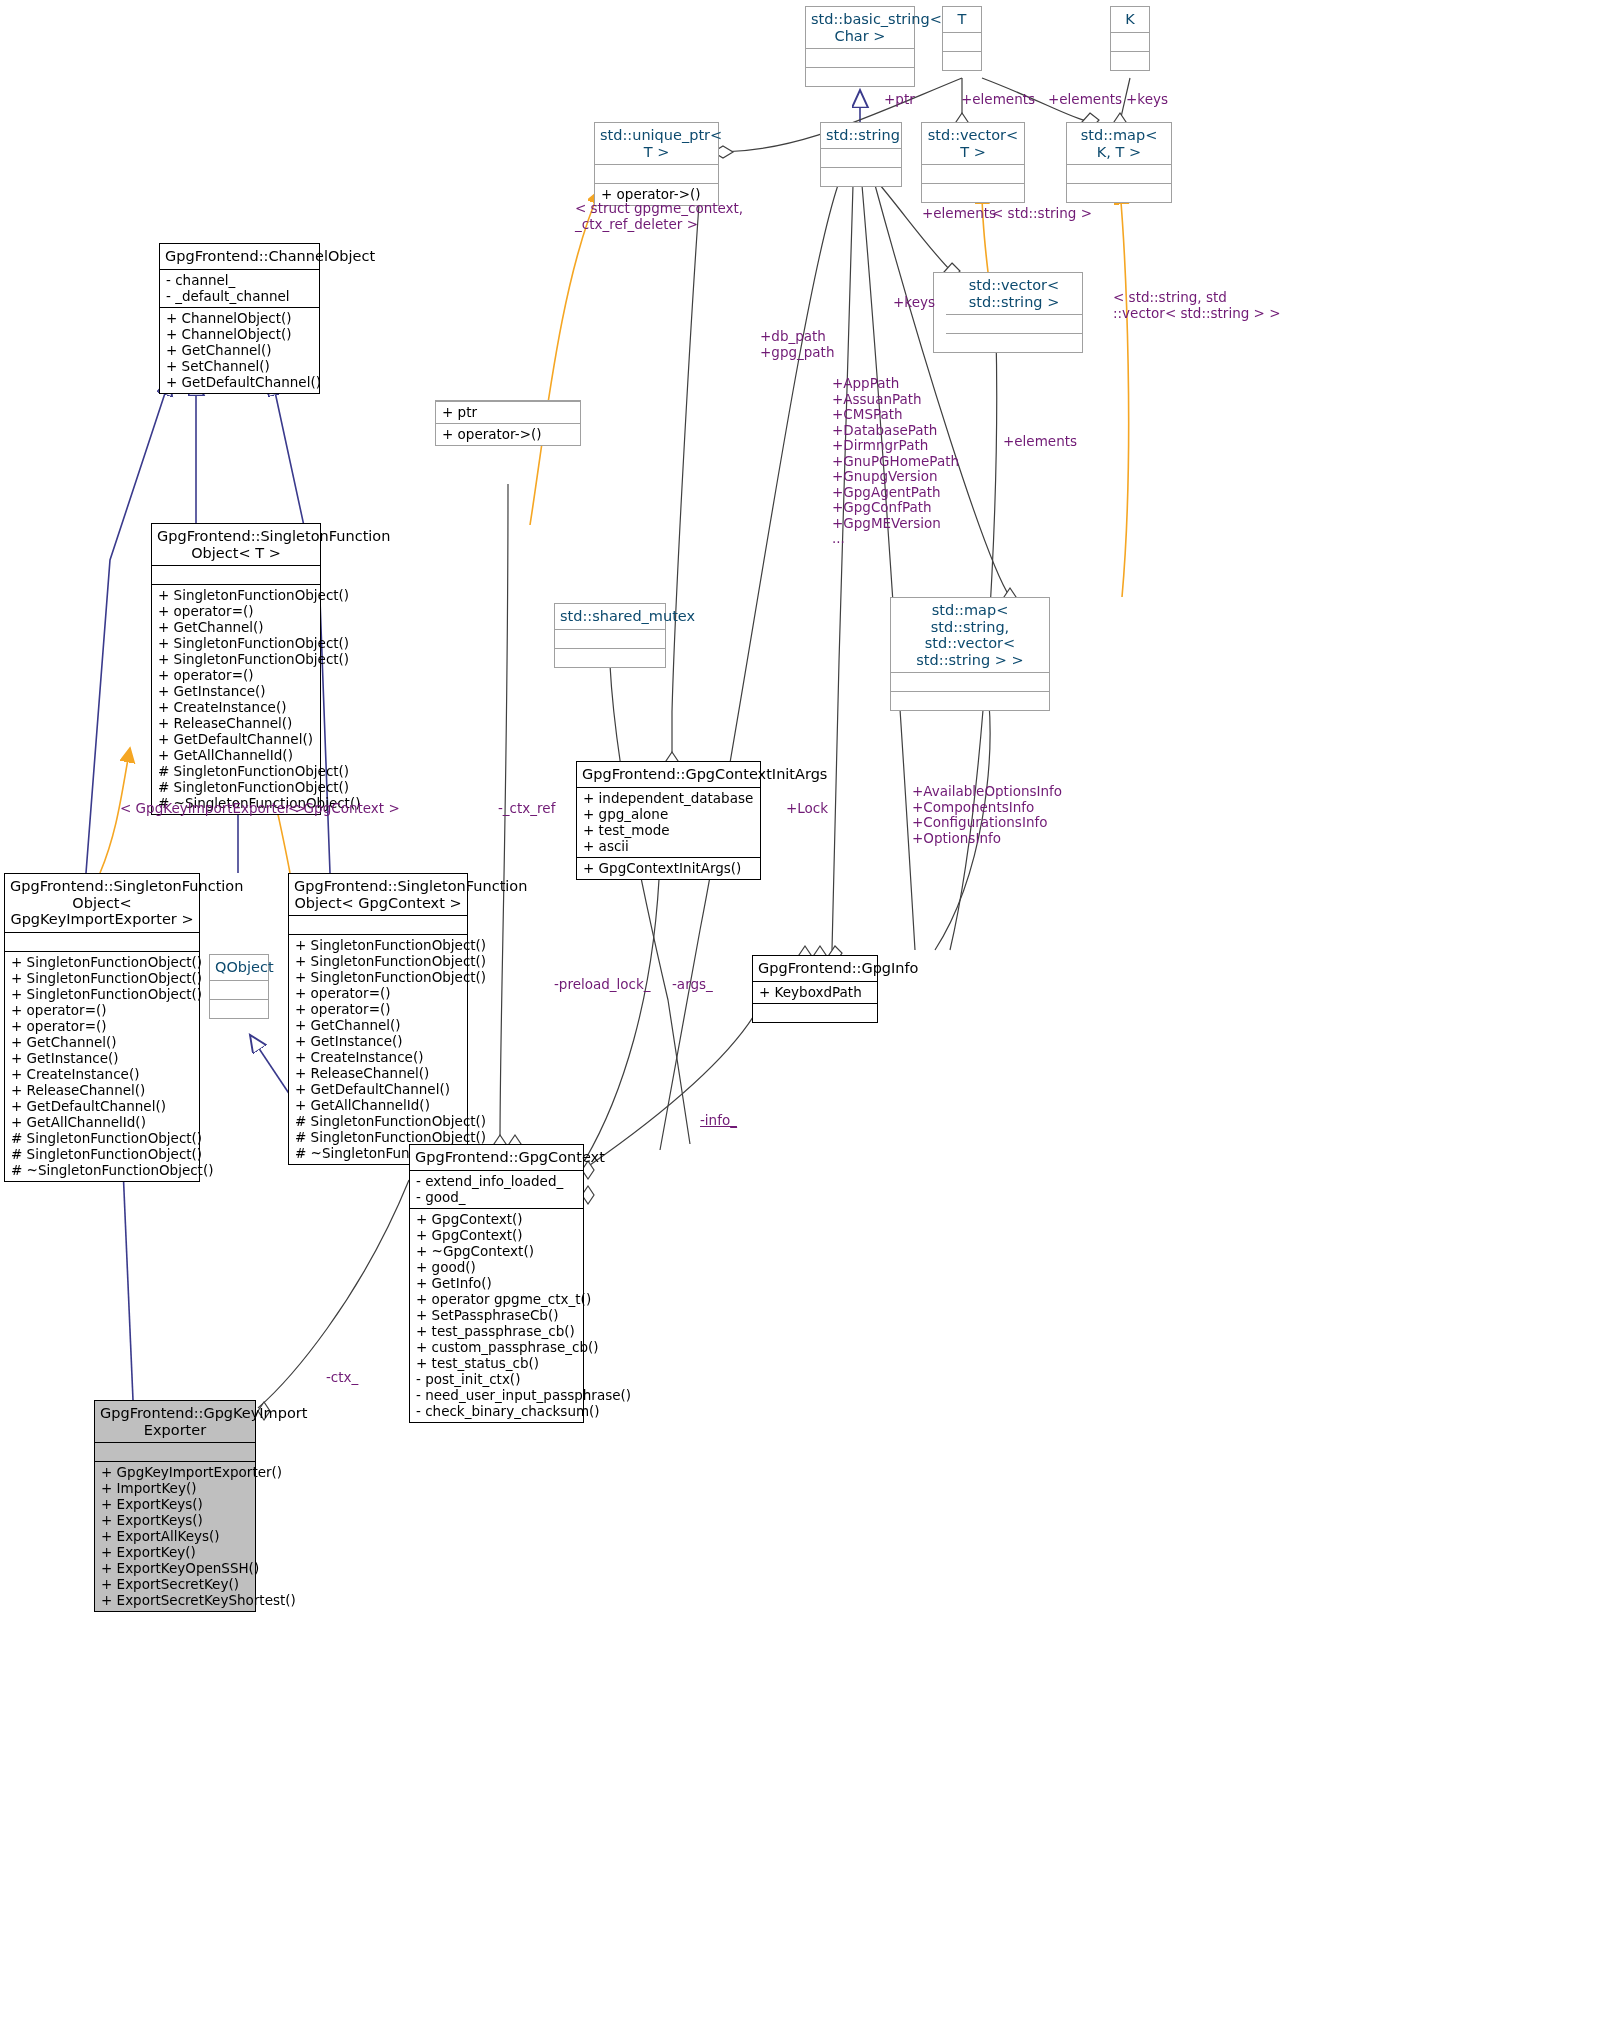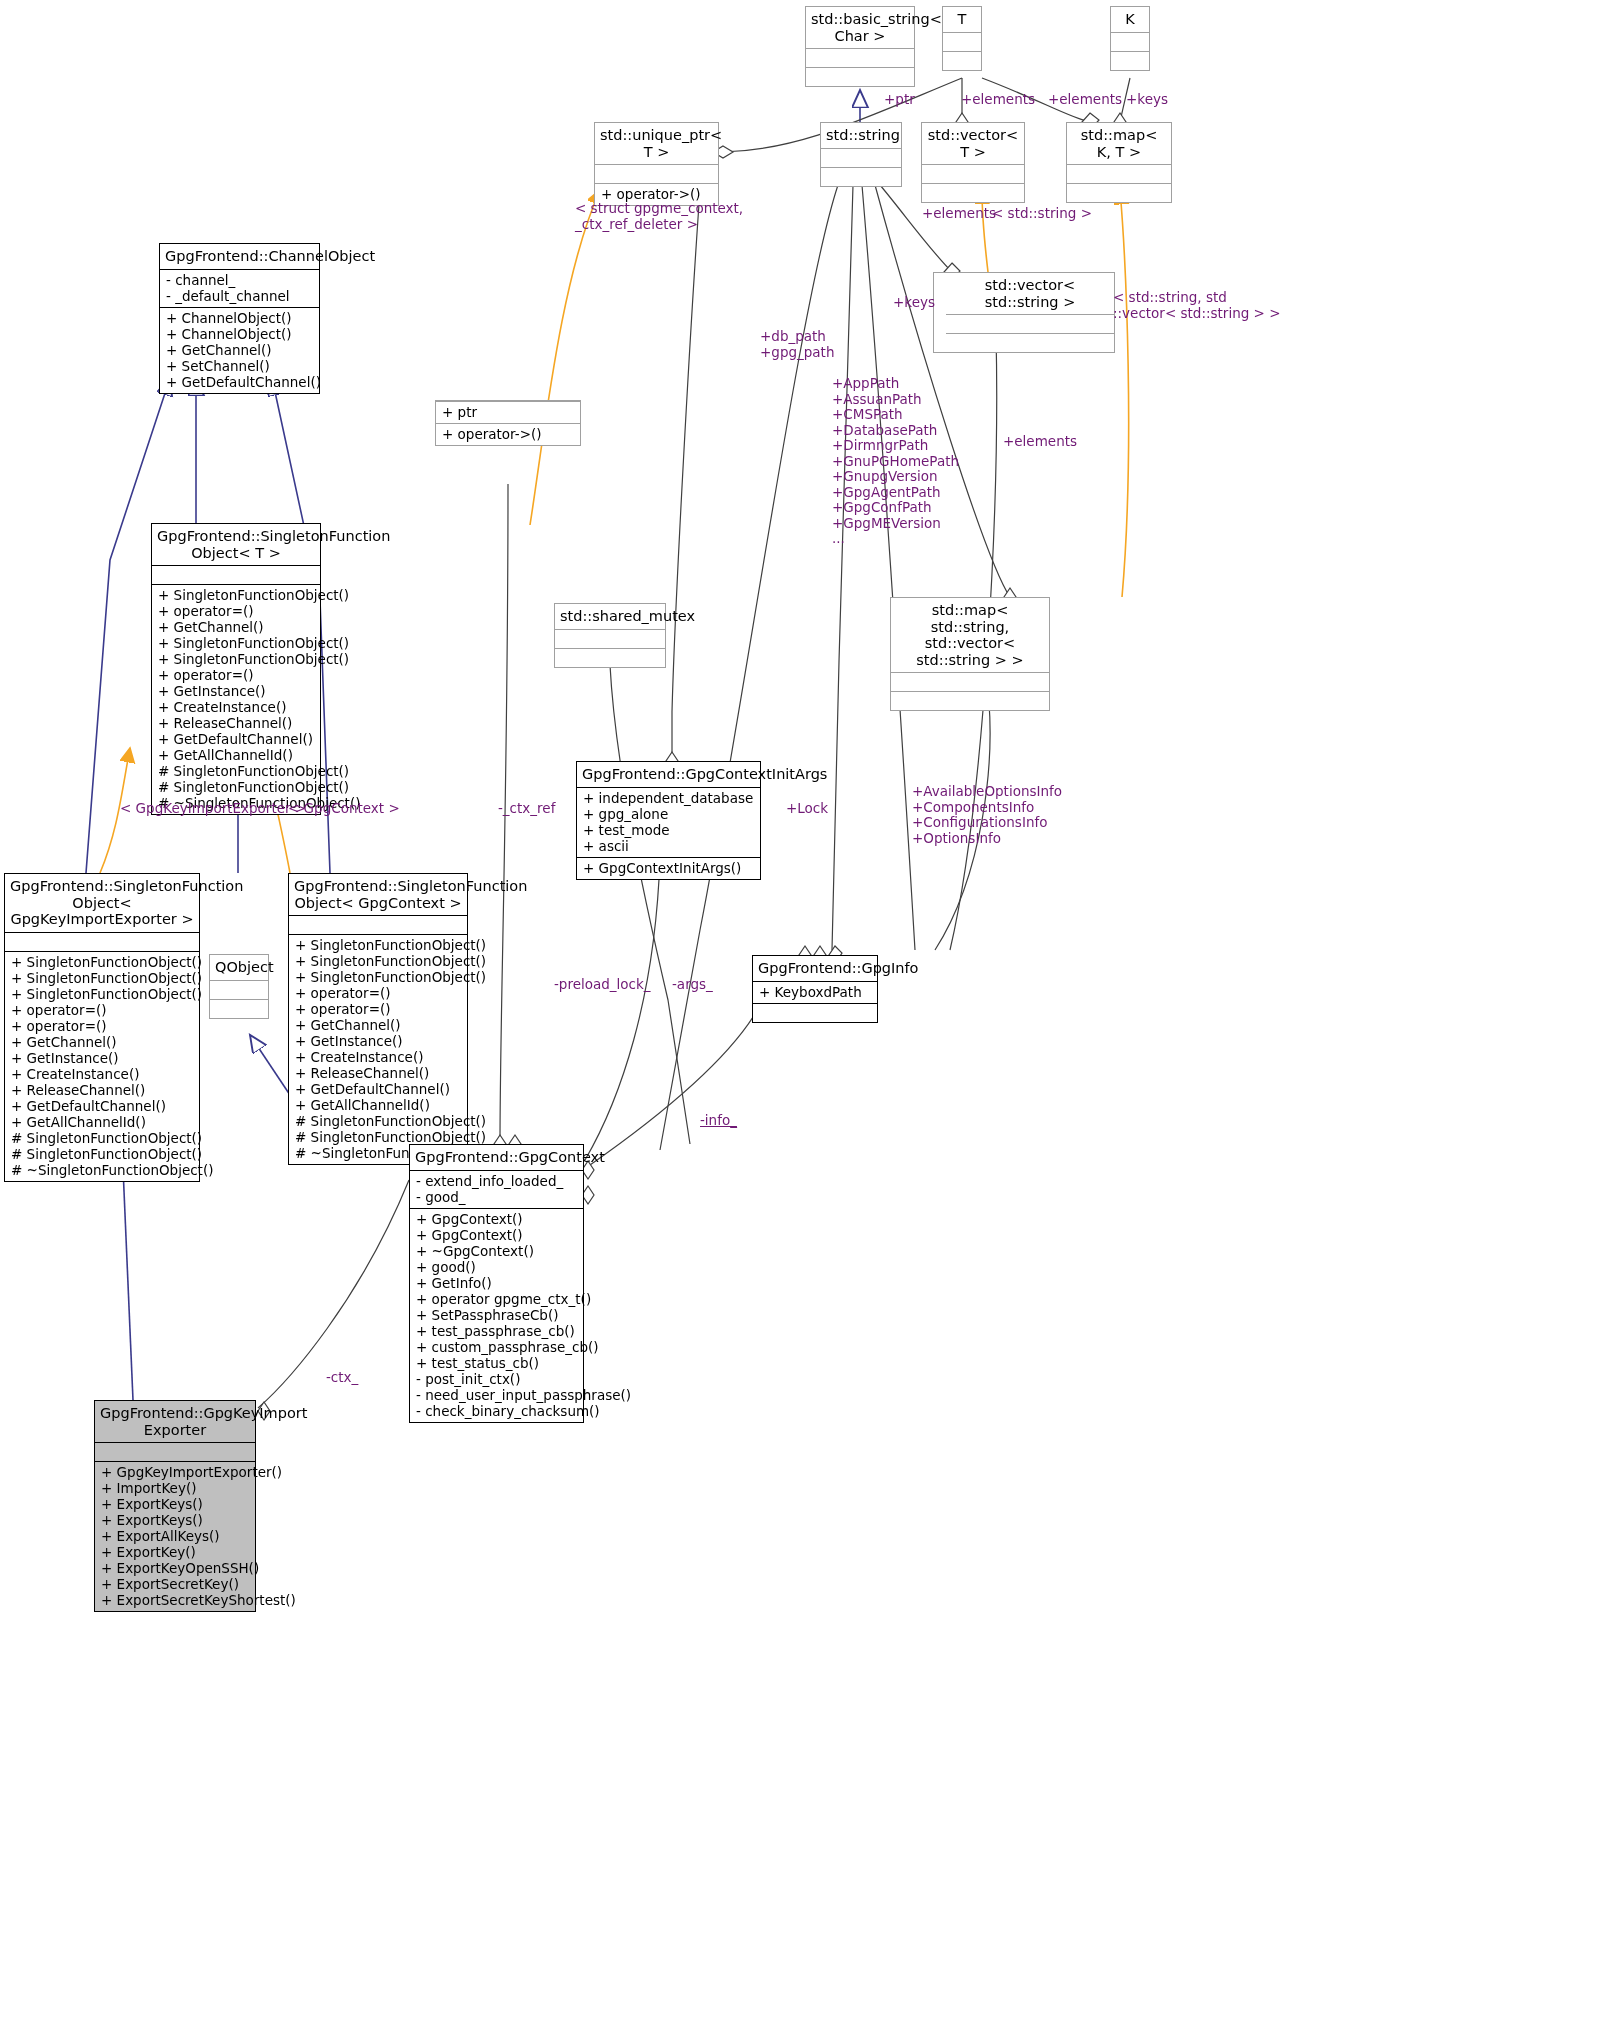--- a/index.html
+++ b/index.html
@@ -4,21 +4,21 @@
 <style>
   html,body{margin:0;padding:0;background:#ffffff;}
   body{font-family:"DejaVu Sans","Liberation Sans",sans-serif;}
   #canvas{position:relative;width:1603px;height:2017px;overflow:hidden;background:#fff;}
   svg#edges{position:absolute;left:0;top:0;width:1603px;height:2017px;pointer-events:none;}
 
   .node{position:absolute;box-sizing:border-box;background:#ffffff;border:1px solid #000;}
   .node.lite{border:1px solid #a0a0a0;}
   .node.filled{background:#bfbfbf;border:1px solid #000;}
   .node .title{font-size:14.5px;line-height:16.5px;text-align:center;padding:4px 5px 4px 5px;color:#000;}
-  .node.lite .title{color:#000000;}
+  .node.lite .title{color:#0c4a6e;}
   .node .sep{border-top:1px solid #000;}
   .node.lite .sep{border-top:1px solid #a0a0a0;}
   .node .sect{padding:2px 6px 3px 6px;font-size:13.5px;line-height:16px;color:#000;text-align:left;}
   .node .sect.empty{height:18px;padding:0;}
   .node .sect div{white-space:nowrap;}
 
   .elabel{position:absolute;font-size:13.5px;line-height:15.5px;color:#701a75;white-space:pre;}
   .elabel.ctr{text-align:left;}
 </style>
 </head>
@@ -136,21 +136,21 @@
       <div class="node lite" style="left: 921px; top: 122px; width: 104px;">
         <div class="title">std::vector&lt; T &gt;</div>
         <div class="sect sep empty"></div>
         <div class="sect sep empty"></div>
       </div>
       <div class="node lite" style="left: 1066px; top: 122px; width: 106px;">
         <div class="title">std::map&lt; K, T &gt;</div>
         <div class="sect sep empty"></div>
         <div class="sect sep empty"></div>
       </div>
-      <div class="node lite" style="left: 933px; top: 272px; width: 182px; padding-left: 12px;">
+      <div class="node lite" style="left: 933px; top: 272px; width: 150px; padding-left: 12px;">
         <div class="title">std::vector&lt; std::string &gt;</div>
         <div class="sect sep empty"></div>
         <div class="sect sep empty"></div>
       </div>
       <div class="node lite" style="left: 890px; top: 597px; width: 160px;">
         <div class="title">std::map&lt; std::string,<br>std::vector&lt; std::string &gt; &gt;</div>
         <div class="sect sep empty"></div>
         <div class="sect sep empty"></div>
       </div>
       <div class="node" style="left: 159px; top: 243px; width: 161px;">

